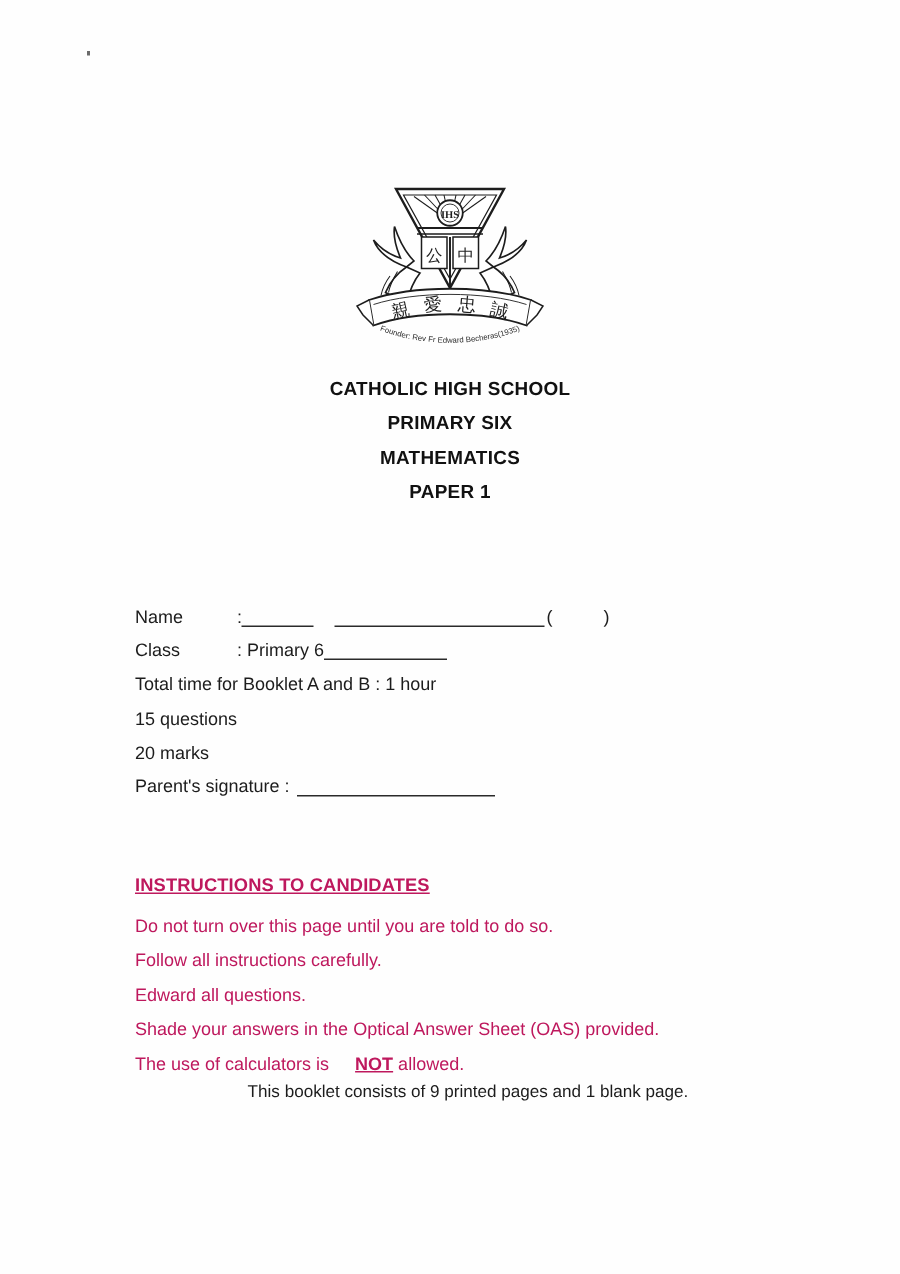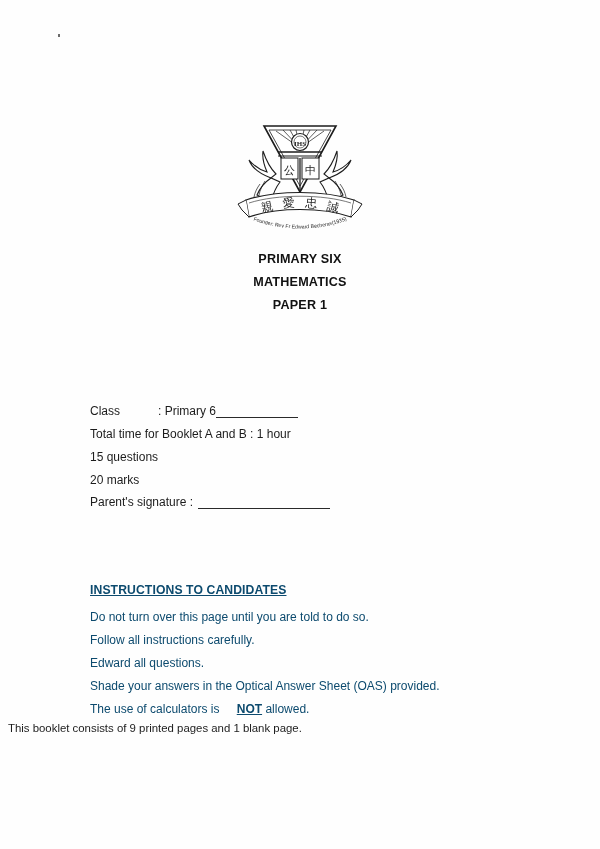--- a/index.html
+++ b/index.html
@@ -91,41 +91,41 @@
 
   .frow-plain { height: 23px; display: flex; align-items: flex-end; }
 
   
   .instructions {
     position: absolute;
     left: 90px;
     top: 583px;
     width: 430px;
     font-size: 12px;
-    color: #0c4a6e;
+    color: #be185d;
   }
   .ins-head {
     font-weight: bold;
     text-decoration: underline;
     font-size: 12.2px;
     margin-bottom: 9px;
     letter-spacing: 0.1px;
   }
   .ins-line { line-height: 23px; }
   .strong-u { font-weight: bold; text-decoration: underline; margin-left: 14px; }
 
   .footnote {
     position: absolute;
     left: 0;
     right: 0;
     top: 722px;
-    text-align: left;
+    text-align: center;
     font-size: 11.4px;
     color: #1c1c1c;
-    padding-left: 8px;
+    padding-left: 24px;
     box-sizing: border-box;
   }
 </style>
 </head>
 <body>
 
 <div class="page">
 
   <div class="scan-speck"></div>
 
@@ -194,27 +194,37 @@
       <defs>
         <path id="founderArc" d="M24 100 C 55 114, 97 114, 128 100" fill="none"></path>
       </defs>
       <text fill="#2a2a2a" font-family="'Liberation Sans', sans-serif" font-size="5.2">
         <textPath href="#founderArc" startOffset="50%" text-anchor="middle">Founder: Rev Fr Edward Becheras(1935)</textPath>
       </text>
     </svg>
   </div>
 
   <div class="titles">
+    <div class="line">CATHOLIC HIGH SCHOOL</div>
     <div class="line">PRIMARY SIX</div>
     <div class="line">MATHEMATICS</div>
     <div class="line">PAPER 1</div>
   </div>
 
   <div class="fields">
 
+    <div class="frow">
+      <span class="flabel">Name</span>
+      <span>:</span>
+      <span class="rule rule-short"></span>
+      <span class="rule rule-long"></span>
+      <span class="paren-open">(</span>
+      <span class="paren-gap"></span>
+      <span>)</span>
+    </div>
 
     <div class="frow">
       <span class="flabel">Class</span>
       <span>: Primary 6</span>
       <span class="rule rule-class"></span>
     </div>
 
 
     <div class="frow-plain">
       <span>Total time for Booklet A and B : 1 hour</span>

